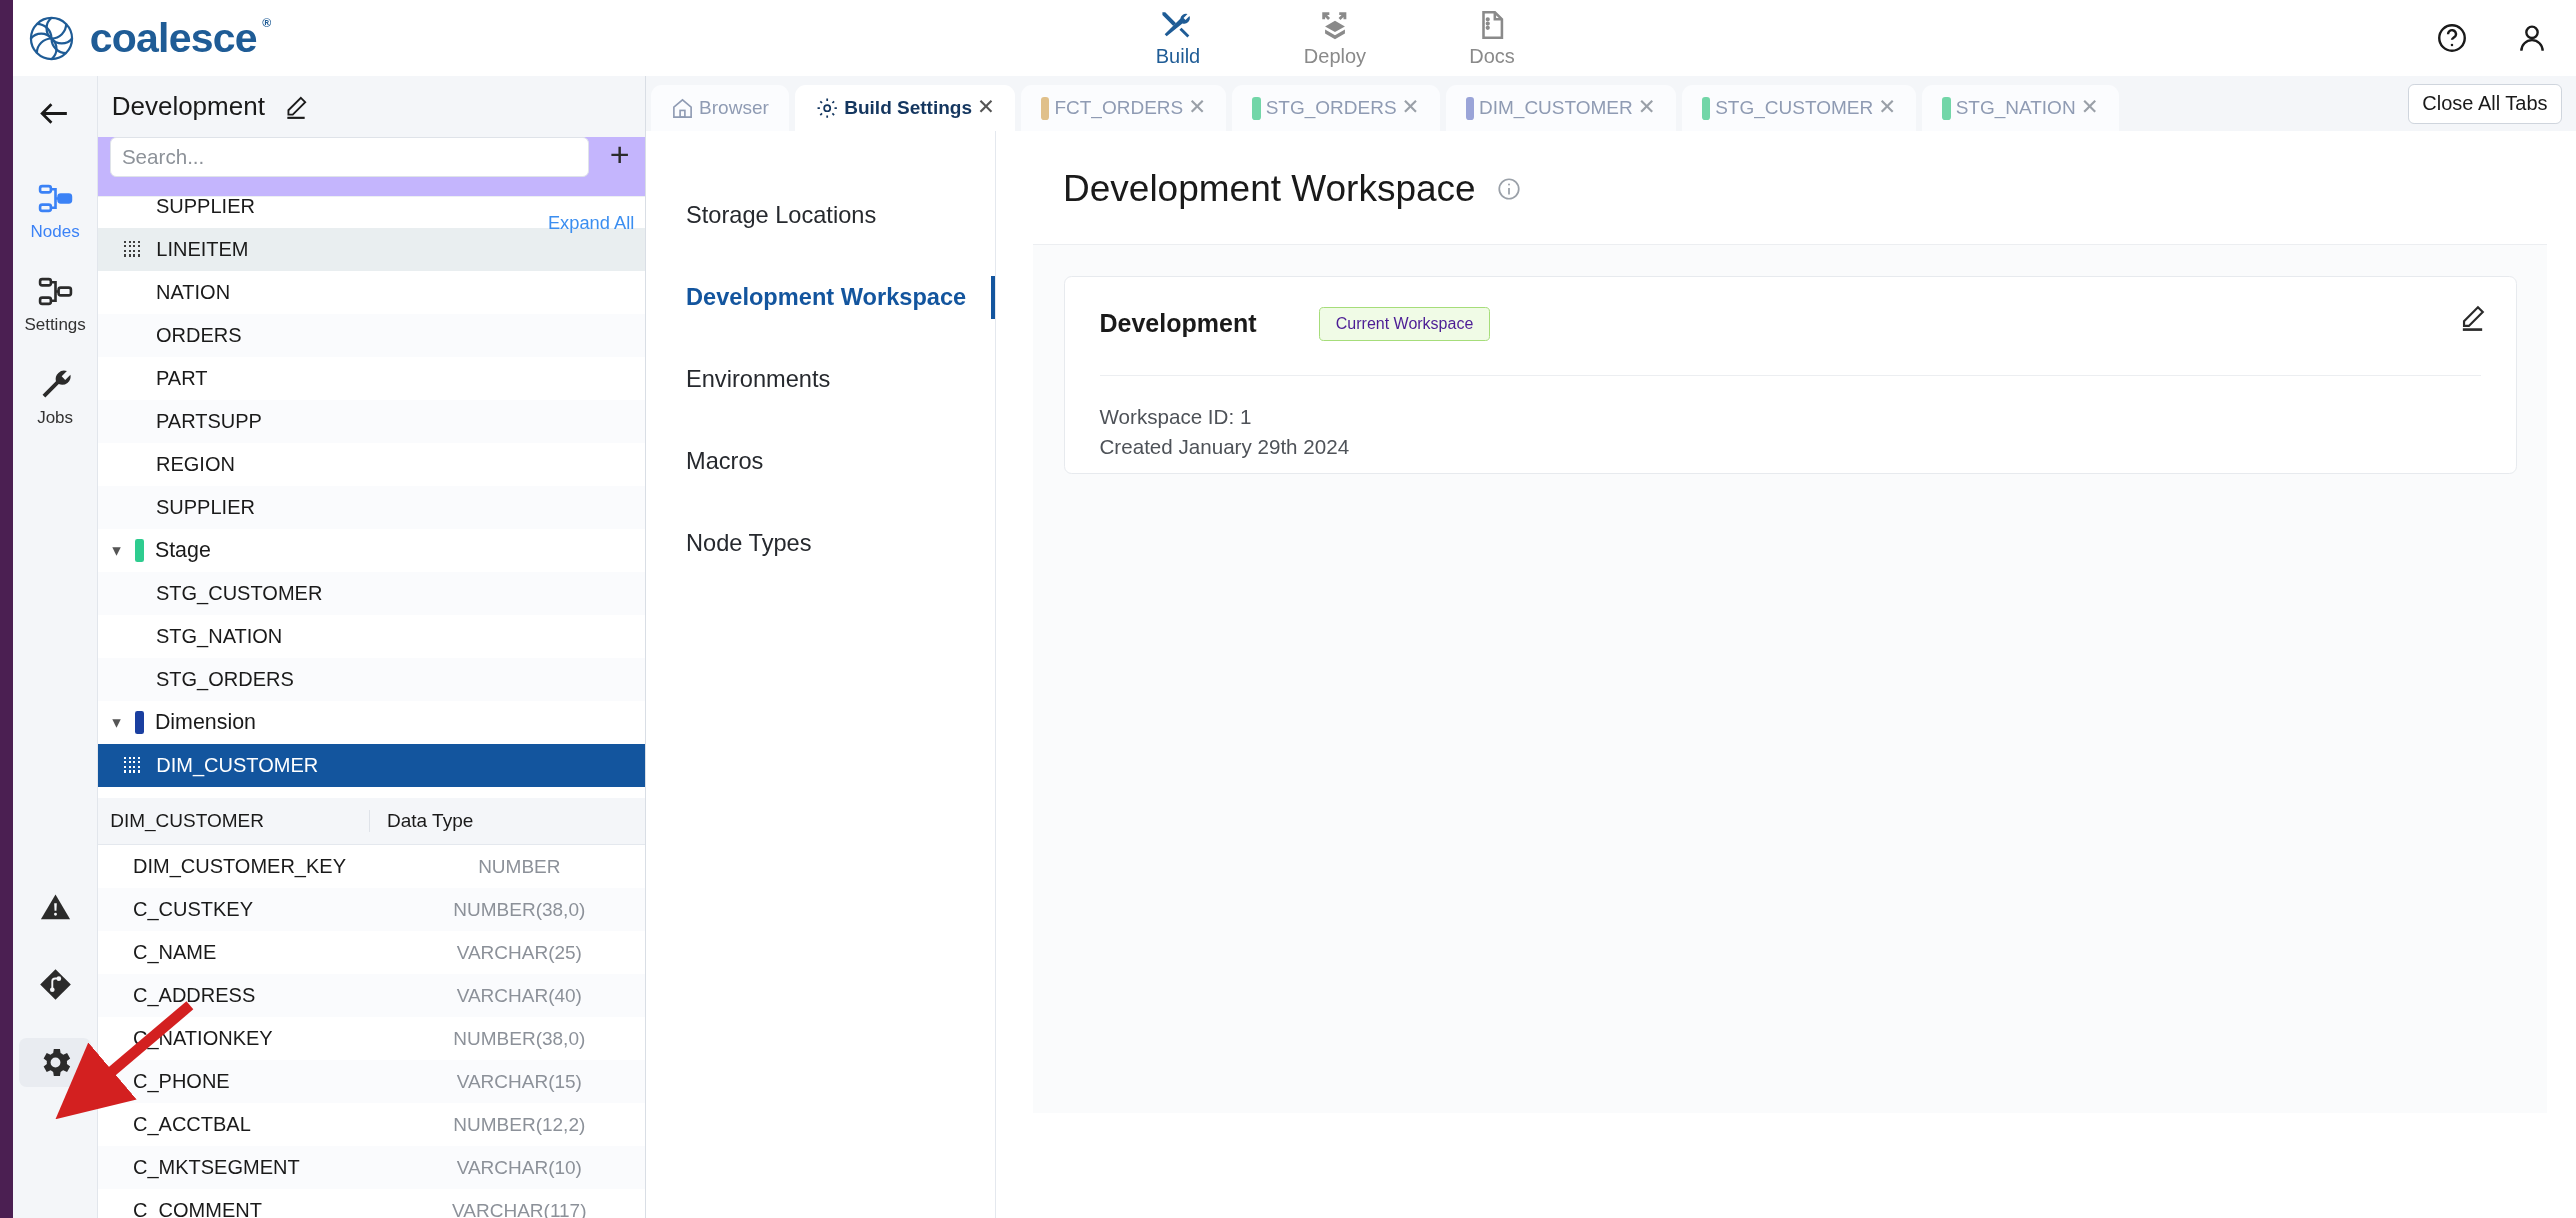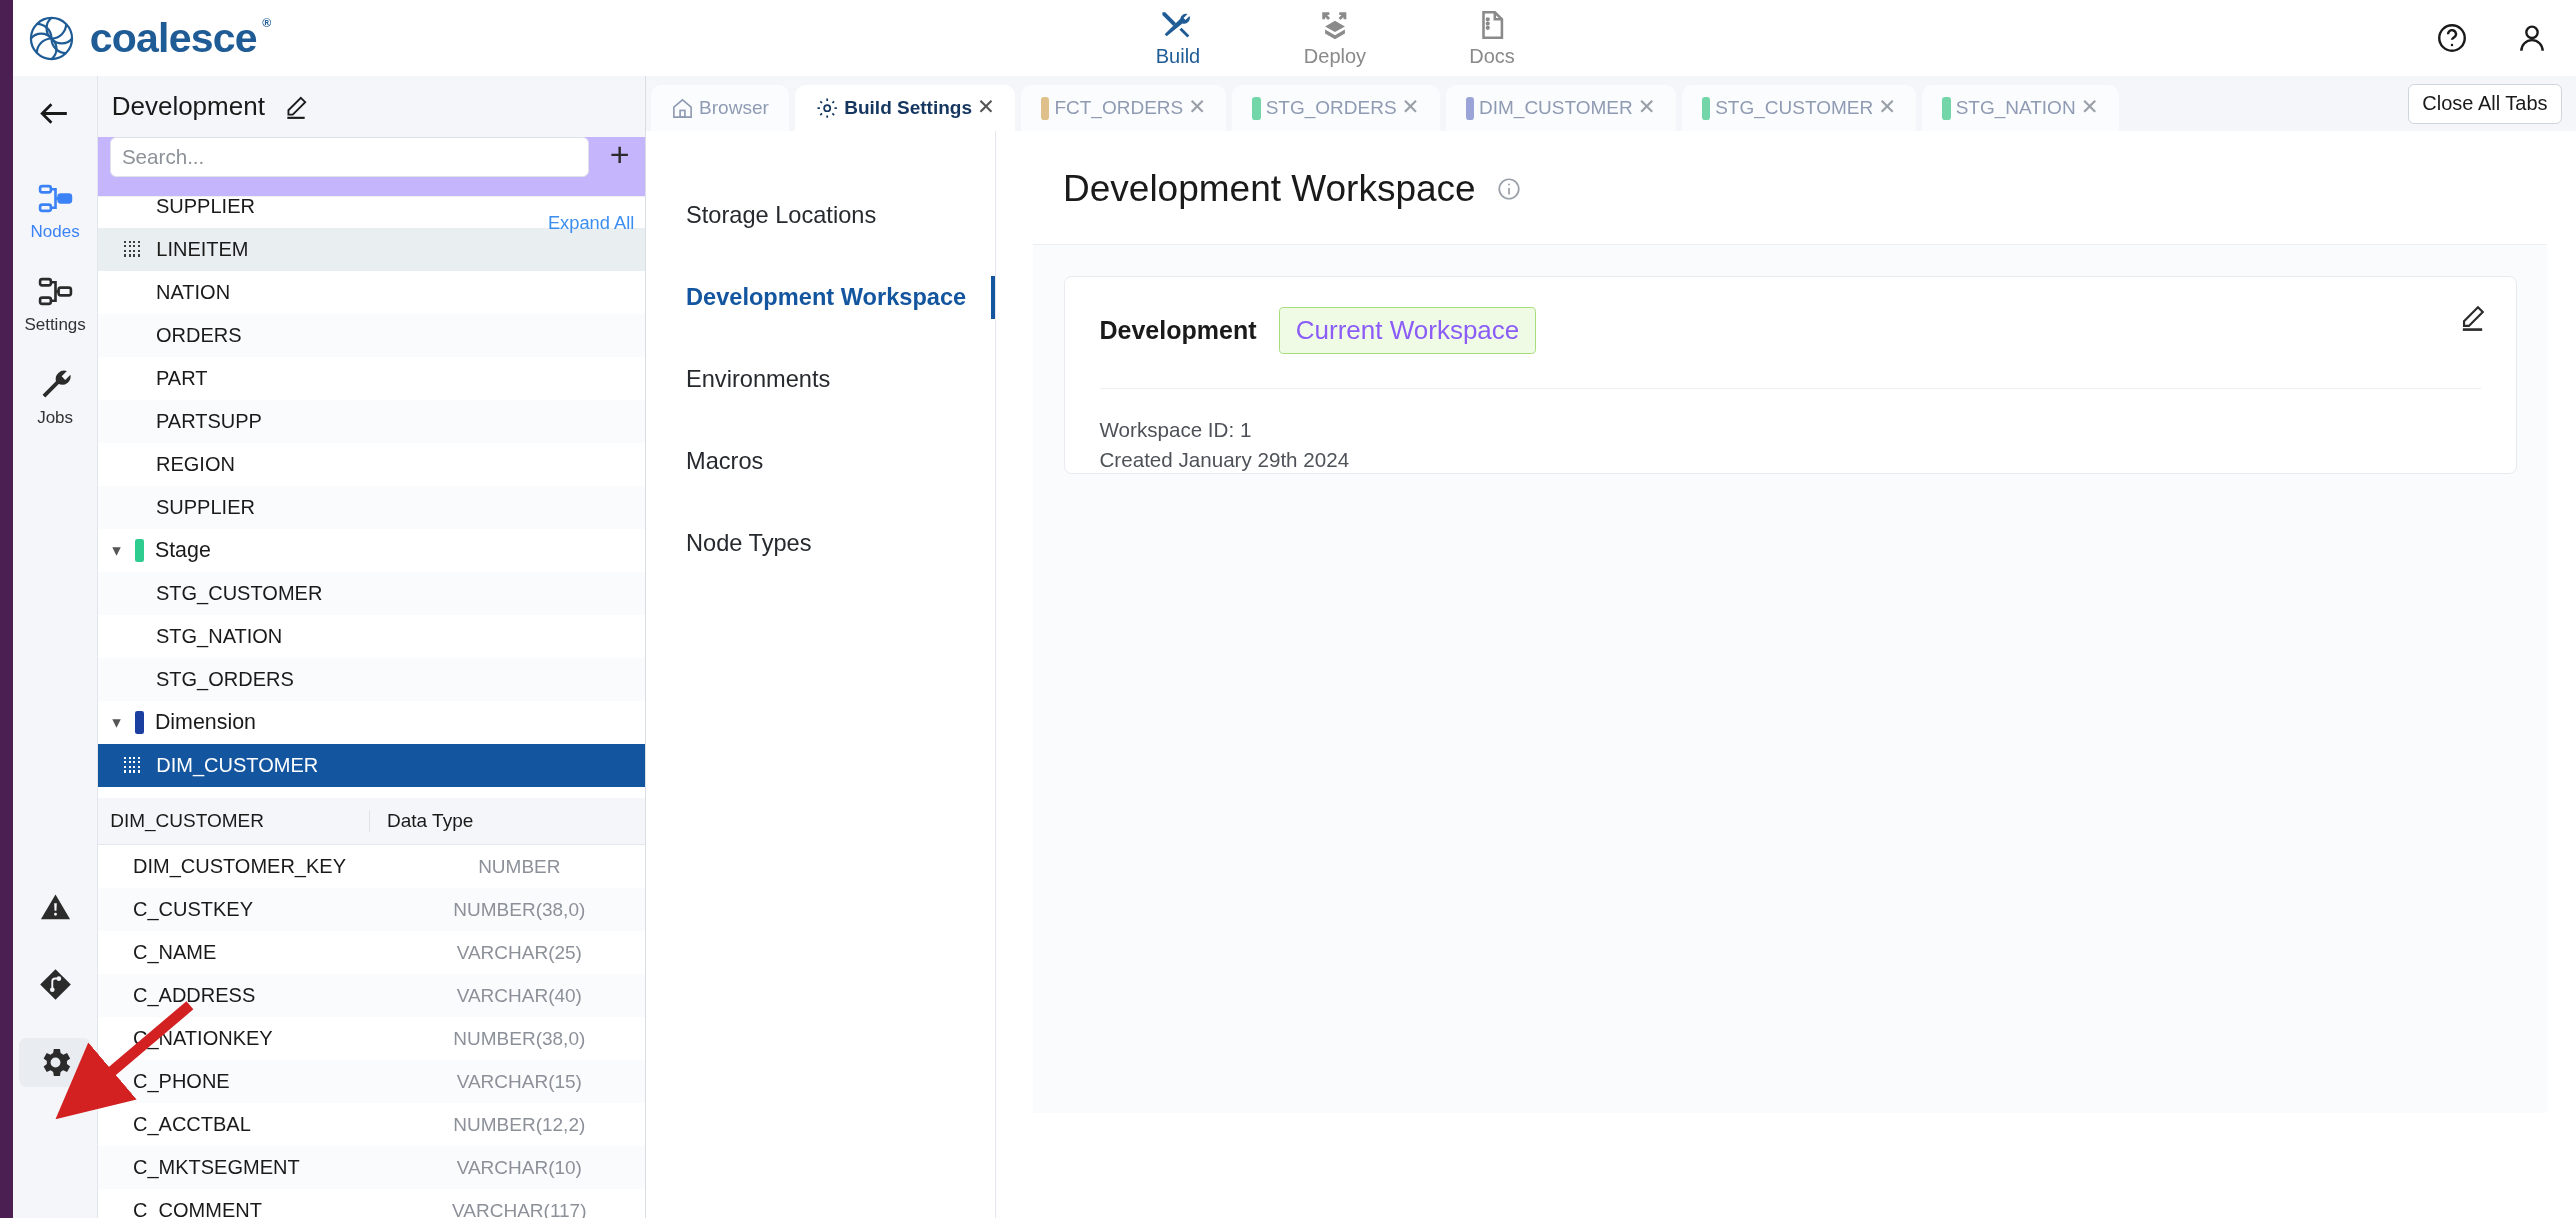--- a/index.html
+++ b/index.html
@@ -149,22 +149,22 @@
     margin: 0 29px 0 37px; height: 869px; background: #fafbfc;
     border-top: 0.8px solid #eceef1; padding: 30.5px 30.5px;
   }
   .ws-card {
     background: #ffffff; border: 0.8px solid #e7eaee; border-radius: 7.6px;
     padding: 30.5px 35px 30.5px 35px; position: relative; height: 198px;
   }
   .ws-card-top { display: flex; align-items: center; gap: 23px; }
   .ws-name { font-size: 25px; font-weight: 700; color: #1a1a1a; }
   .ws-badge {
-    border: 0.8px solid #a6dd7a; background: #f0fbe6; color: #8b5cf6;
-    border-radius: 4.6px; padding: 6.9px 15.3px; font-size: 26px;
+    border: 0.8px solid #a6dd7a; background: #f0fbe6; color: #4c1d95;
+    border-radius: 4.6px; padding: 6.9px 15.3px; font-size: 16px; margin-left: 40px;
   }
   .ws-divider { border-top: 0.8px solid #eceef1; margin: 34px 0 26px 0; }
   .ws-meta { font-size: 20.6px; color: #4e5258; line-height: 1.45; }
   .ws-edit { position: absolute; right: 29px; top: 26px; cursor: pointer; }
 
   
   .annot-arrow { position: absolute; left: 0; top: 0; width: 2576px; height: 1219px; pointer-events: none; z-index: 40; }
 </style>
 </head>
 <body>

